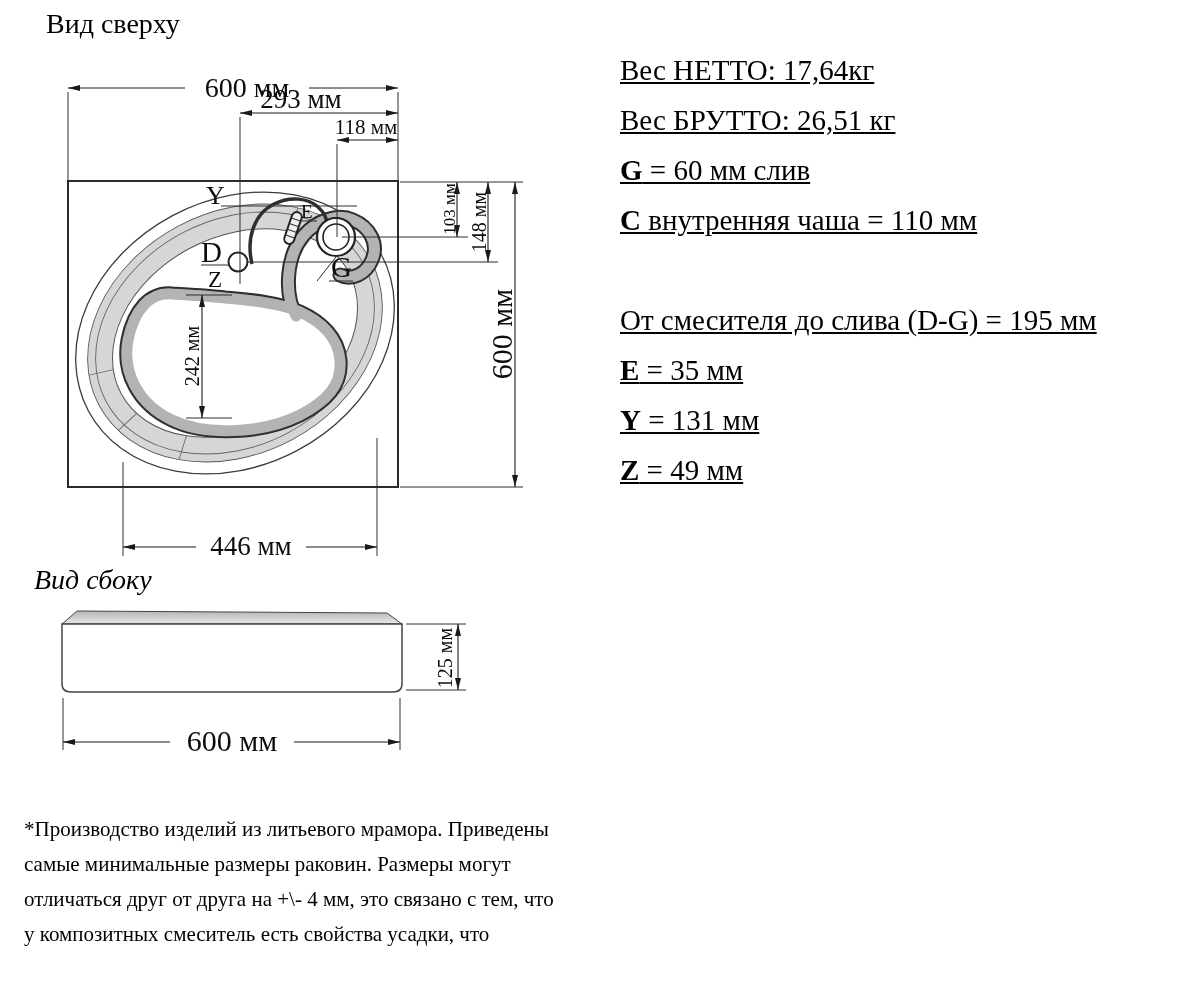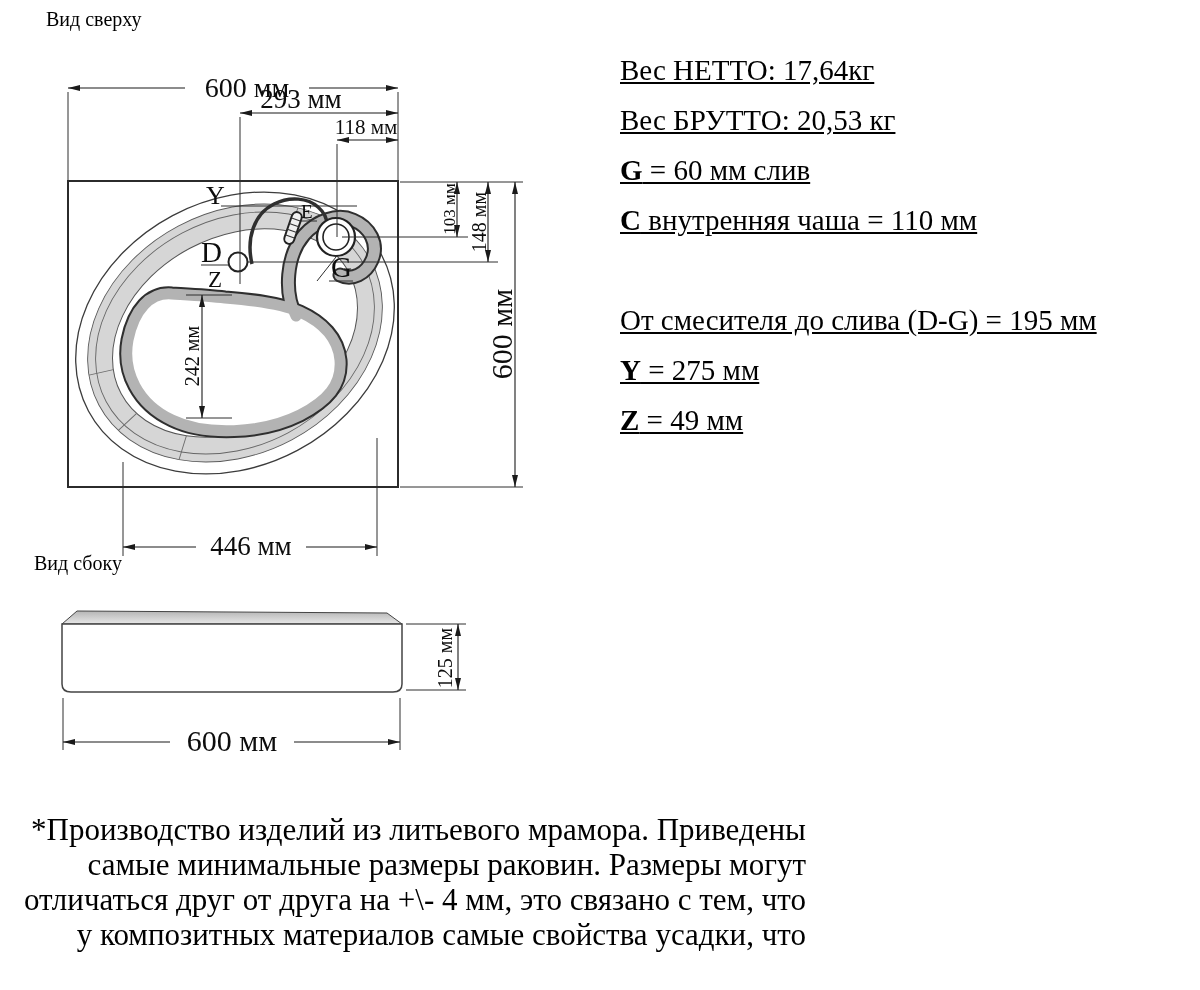--- a/index.html
+++ b/index.html
@@ -1,27 +1,27 @@
 <!DOCTYPE html>
 <html><head>
 <meta charset="utf-8">
 <style>
   html,body{margin:0;padding:0;}
   body{
     width:1200px;height:990px;background:#ffffff;position:relative;overflow:hidden;
     font-family:"Liberation Serif","DejaVu Serif",serif;color:#000;
   }
-  .heading{position:absolute;font-size:20px;font-weight:400;white-space:nowrap;}
+  .heading{position:absolute;font-size:28px;font-weight:400;white-space:nowrap;}
   #title-top{left:46px;top:8px;}
-  #title-side{left:34px;top:552px;}
+  #title-side{left:34px;top:564px;font-style:italic;}
   #drawing{position:absolute;left:0;top:0;}
   .specs{position:absolute;left:620px;top:45px;font-size:29px;text-decoration:underline;}
   .spec-line{line-height:50px;min-height:50px;white-space:nowrap;}
   .spec-line .b{font-weight:bold;}
-  .footnote{position:absolute;left:24px;top:812px;font-size:31px;line-height:35px;text-align:right;}
+  .footnote{position:absolute;left:24px;top:812px;font-size:21px;line-height:35px;}
   .foot-line{white-space:nowrap;}
   
   .dl{stroke:#1a1a1a;stroke-width:1.1;marker-start:url(#arr);marker-end:url(#arr);}
   .xl{stroke:#2e2e2e;stroke-width:1;}
   .thin{stroke:#666;stroke-width:0.9;fill:none;}
   text{fill:#0d0d0d;}
 </style>
 </head>
 <body>
 
@@ -148,42 +148,43 @@
     <text transform="translate(452,658) rotate(-90)" font-size="20" text-anchor="middle">125 мм</text>
     <rect x="170" y="727" width="124" height="28" fill="#ffffff"></rect>
     <text x="232" y="751" font-size="30" text-anchor="middle">600 мм</text>
   </g>
 </svg>
 
 <div class="specs">
 
     <div class="spec-line"><span class="b"></span><span>Вес НЕТТО: 17,64кг</span></div>
 
-    <div class="spec-line"><span class="b"></span><span>Вес БРУТТО: 20,53 кг</span></div>
+    <div class="spec-line"><span class="b"></span><span>Вес БРУТТО: 26,51 кг</span></div>
 
 
     <div class="spec-line"><span class="b">G</span><span> = 60 мм слив</span></div>
 
     <div class="spec-line"><span class="b">C</span><span> внутренняя чаша = 110 мм</span></div>
 
 
 
     <div class="spec-line"><span class="b"></span><span></span></div>
 
     <div class="spec-line"><span class="b"></span><span>От смесителя до слива (D-G) = 195 мм</span></div>
 
+    <div class="spec-line"><span class="b">E</span><span> = 35 мм</span></div>
 
-    <div class="spec-line"><span class="b">Y</span><span> = 275 мм</span></div>
+    <div class="spec-line"><span class="b">Y</span><span> = 131 мм</span></div>
 
     <div class="spec-line"><span class="b">Z</span><span> = 49 мм</span></div>
   </div>
 
 <div class="footnote">
 
     <div class="foot-line">*Производство изделий из литьевого мрамора. Приведены</div>
 
     <div class="foot-line">самые минимальные размеры раковин. Размеры могут</div>
 
     <div class="foot-line">отличаться друг от друга на +\- 4 мм, это связано с тем, что</div>
 
-    <div class="foot-line">у композитных материалов самые свойства усадки, что</div>
+    <div class="foot-line">у композитных смеситель есть свойства усадки, что</div>
 
   </div>
 
 </body></html>

